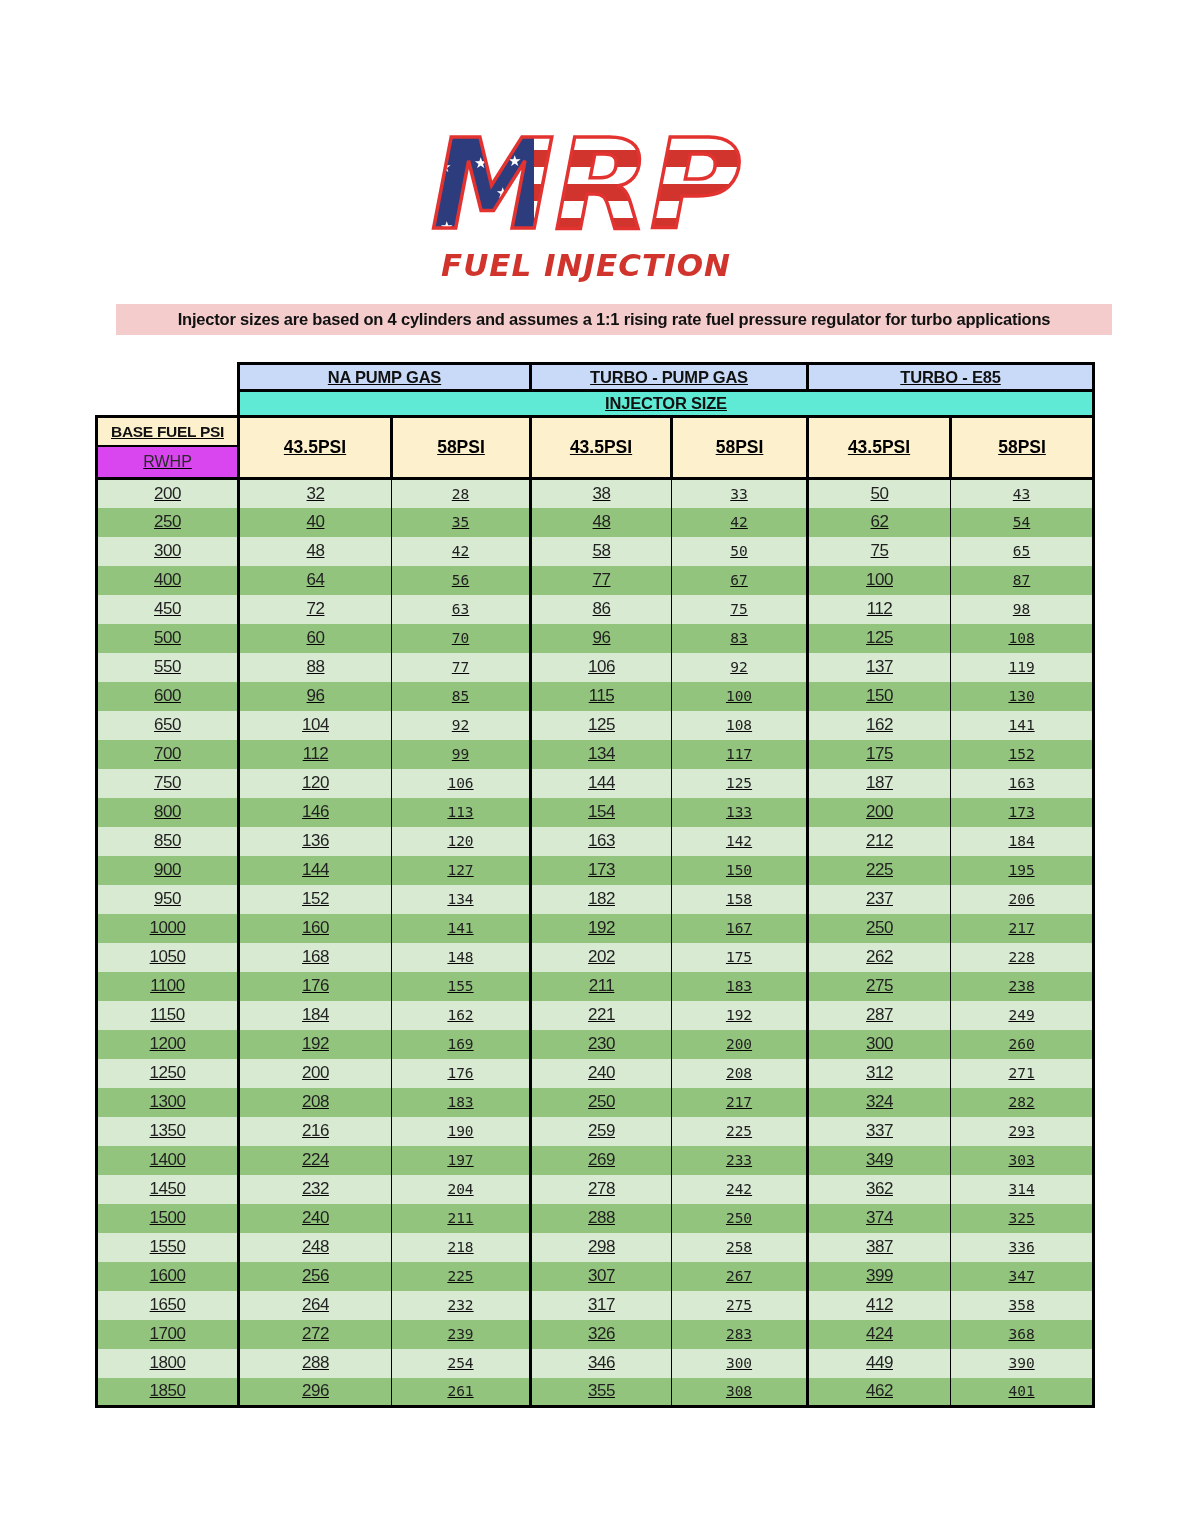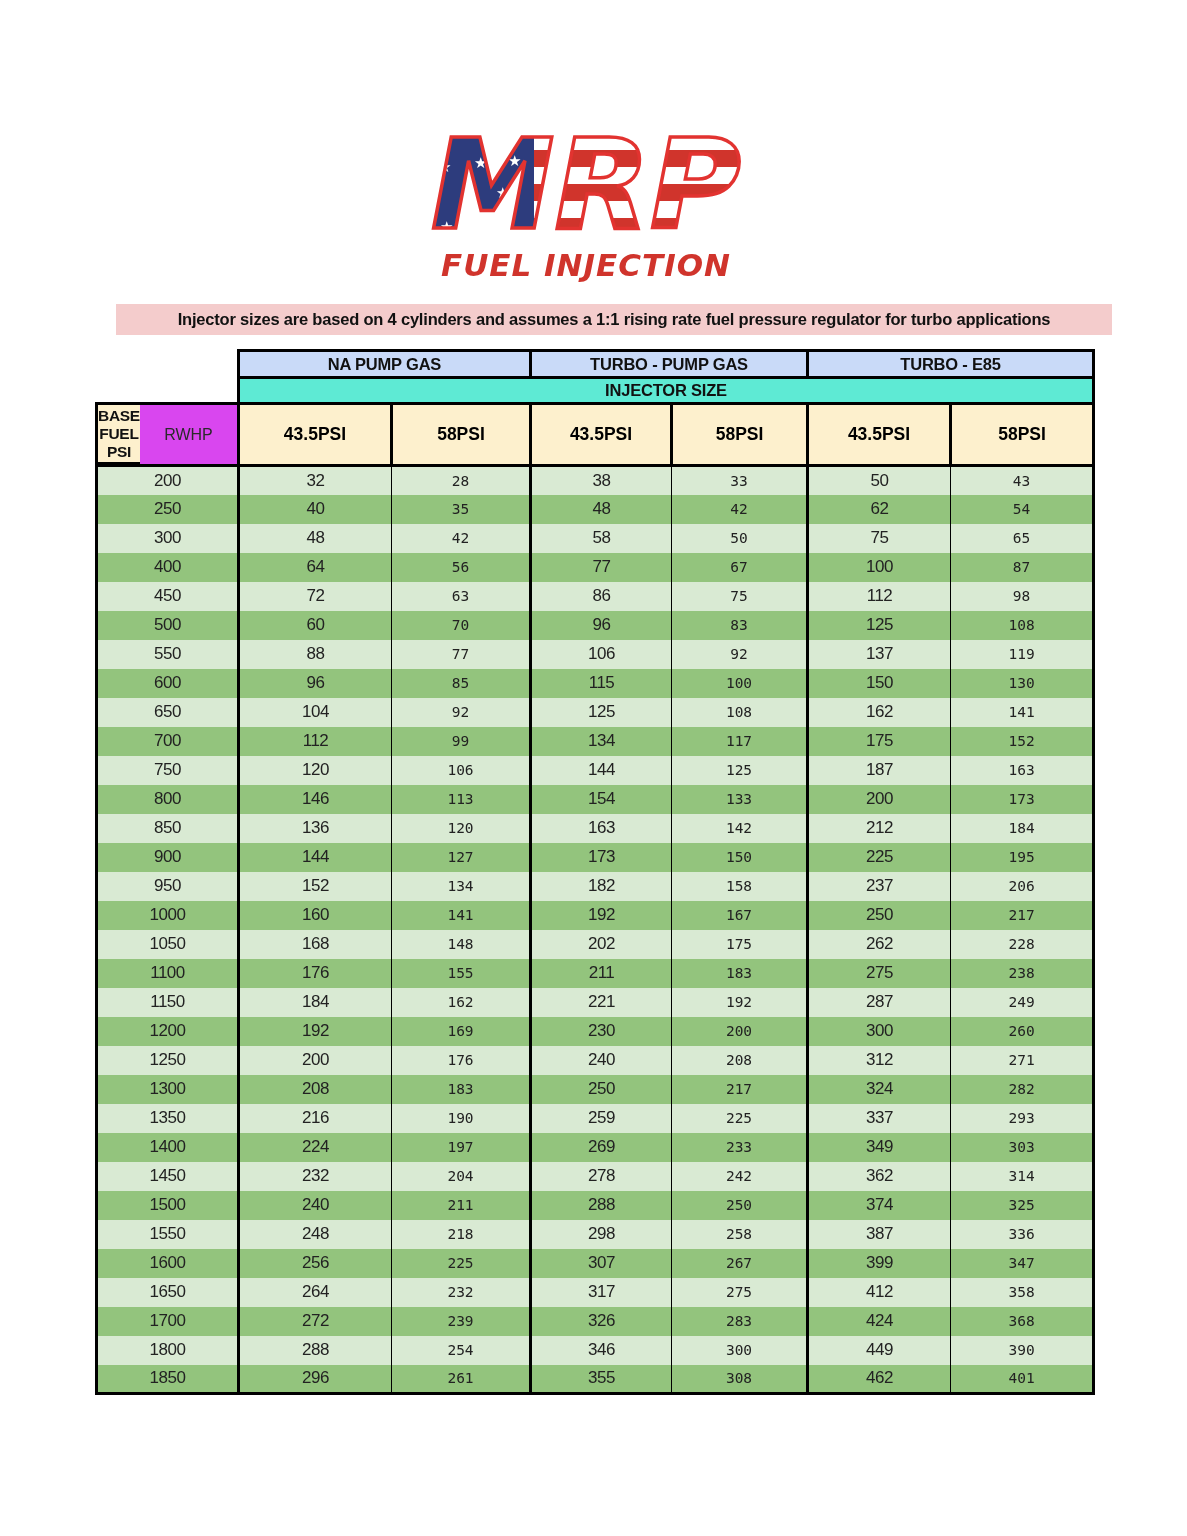--- a/index.html
+++ b/index.html
@@ -18,22 +18,22 @@
   .banner{
     position:absolute;left:96px;top:304px;width:996px;height:31px;
     background:#f4cccc;
     display:flex;align-items:center;justify-content:center;
     font-weight:bold;font-size:16.5px;color:#111;
     white-space:nowrap;letter-spacing:-0.2px;margin-left:20px;
   }
 
   
   .sheet{
-    position:absolute;left:95px;top:349px;width:997px;
-    border-collapse:collapse;table-layout:fixed;
+    position:absolute;left:95px;top:362px;width:997px;
+    border-collapse:collapse;table-layout:fixed;text-decoration:underline;
   }
   .sheet td,.sheet th{padding:0;text-align:center;vertical-align:middle;overflow:hidden;}
 
   
   col.w0{width:142px}
   col.w1{width:153px} col.w2{width:139px}
   col.w3{width:141px} col.w4{width:136px}
   col.w5{width:143px} col.w6{width:143px}
 
   
@@ -48,21 +48,21 @@
   }
   th.injector-hd{
     background:#5eead4;border:3px solid #000;
     font-size:16.5px;font-weight:bold;color:#111;letter-spacing:-0.2px;
   }
   th.psi-hd{
     background:#fdf0cd;border:3px solid #000;
     font-size:17.5px;font-weight:bold;color:#000000;margin-top:38px;
   }
   td.stack-cell{border:3px solid #000;padding:0;}
-  .stack-inner{display:flex;height:59px;}
+  .stack-inner{display:flex;flex-direction:column;height:59px;}
   .base-psi{
     flex:0 0 27px;background:#fdf0cd;border-bottom:2px solid #000;
     display:flex;align-items:center;justify-content:center;
     font-weight:bold;font-size:15.5px;color:#111;letter-spacing:-0.3px;
   }
   .rwhp-lab{
     flex:1 1 auto;background:#d946ef;
     display:flex;align-items:center;justify-content:center;
     font-size:16px;color:#2a2a2a;
   }

